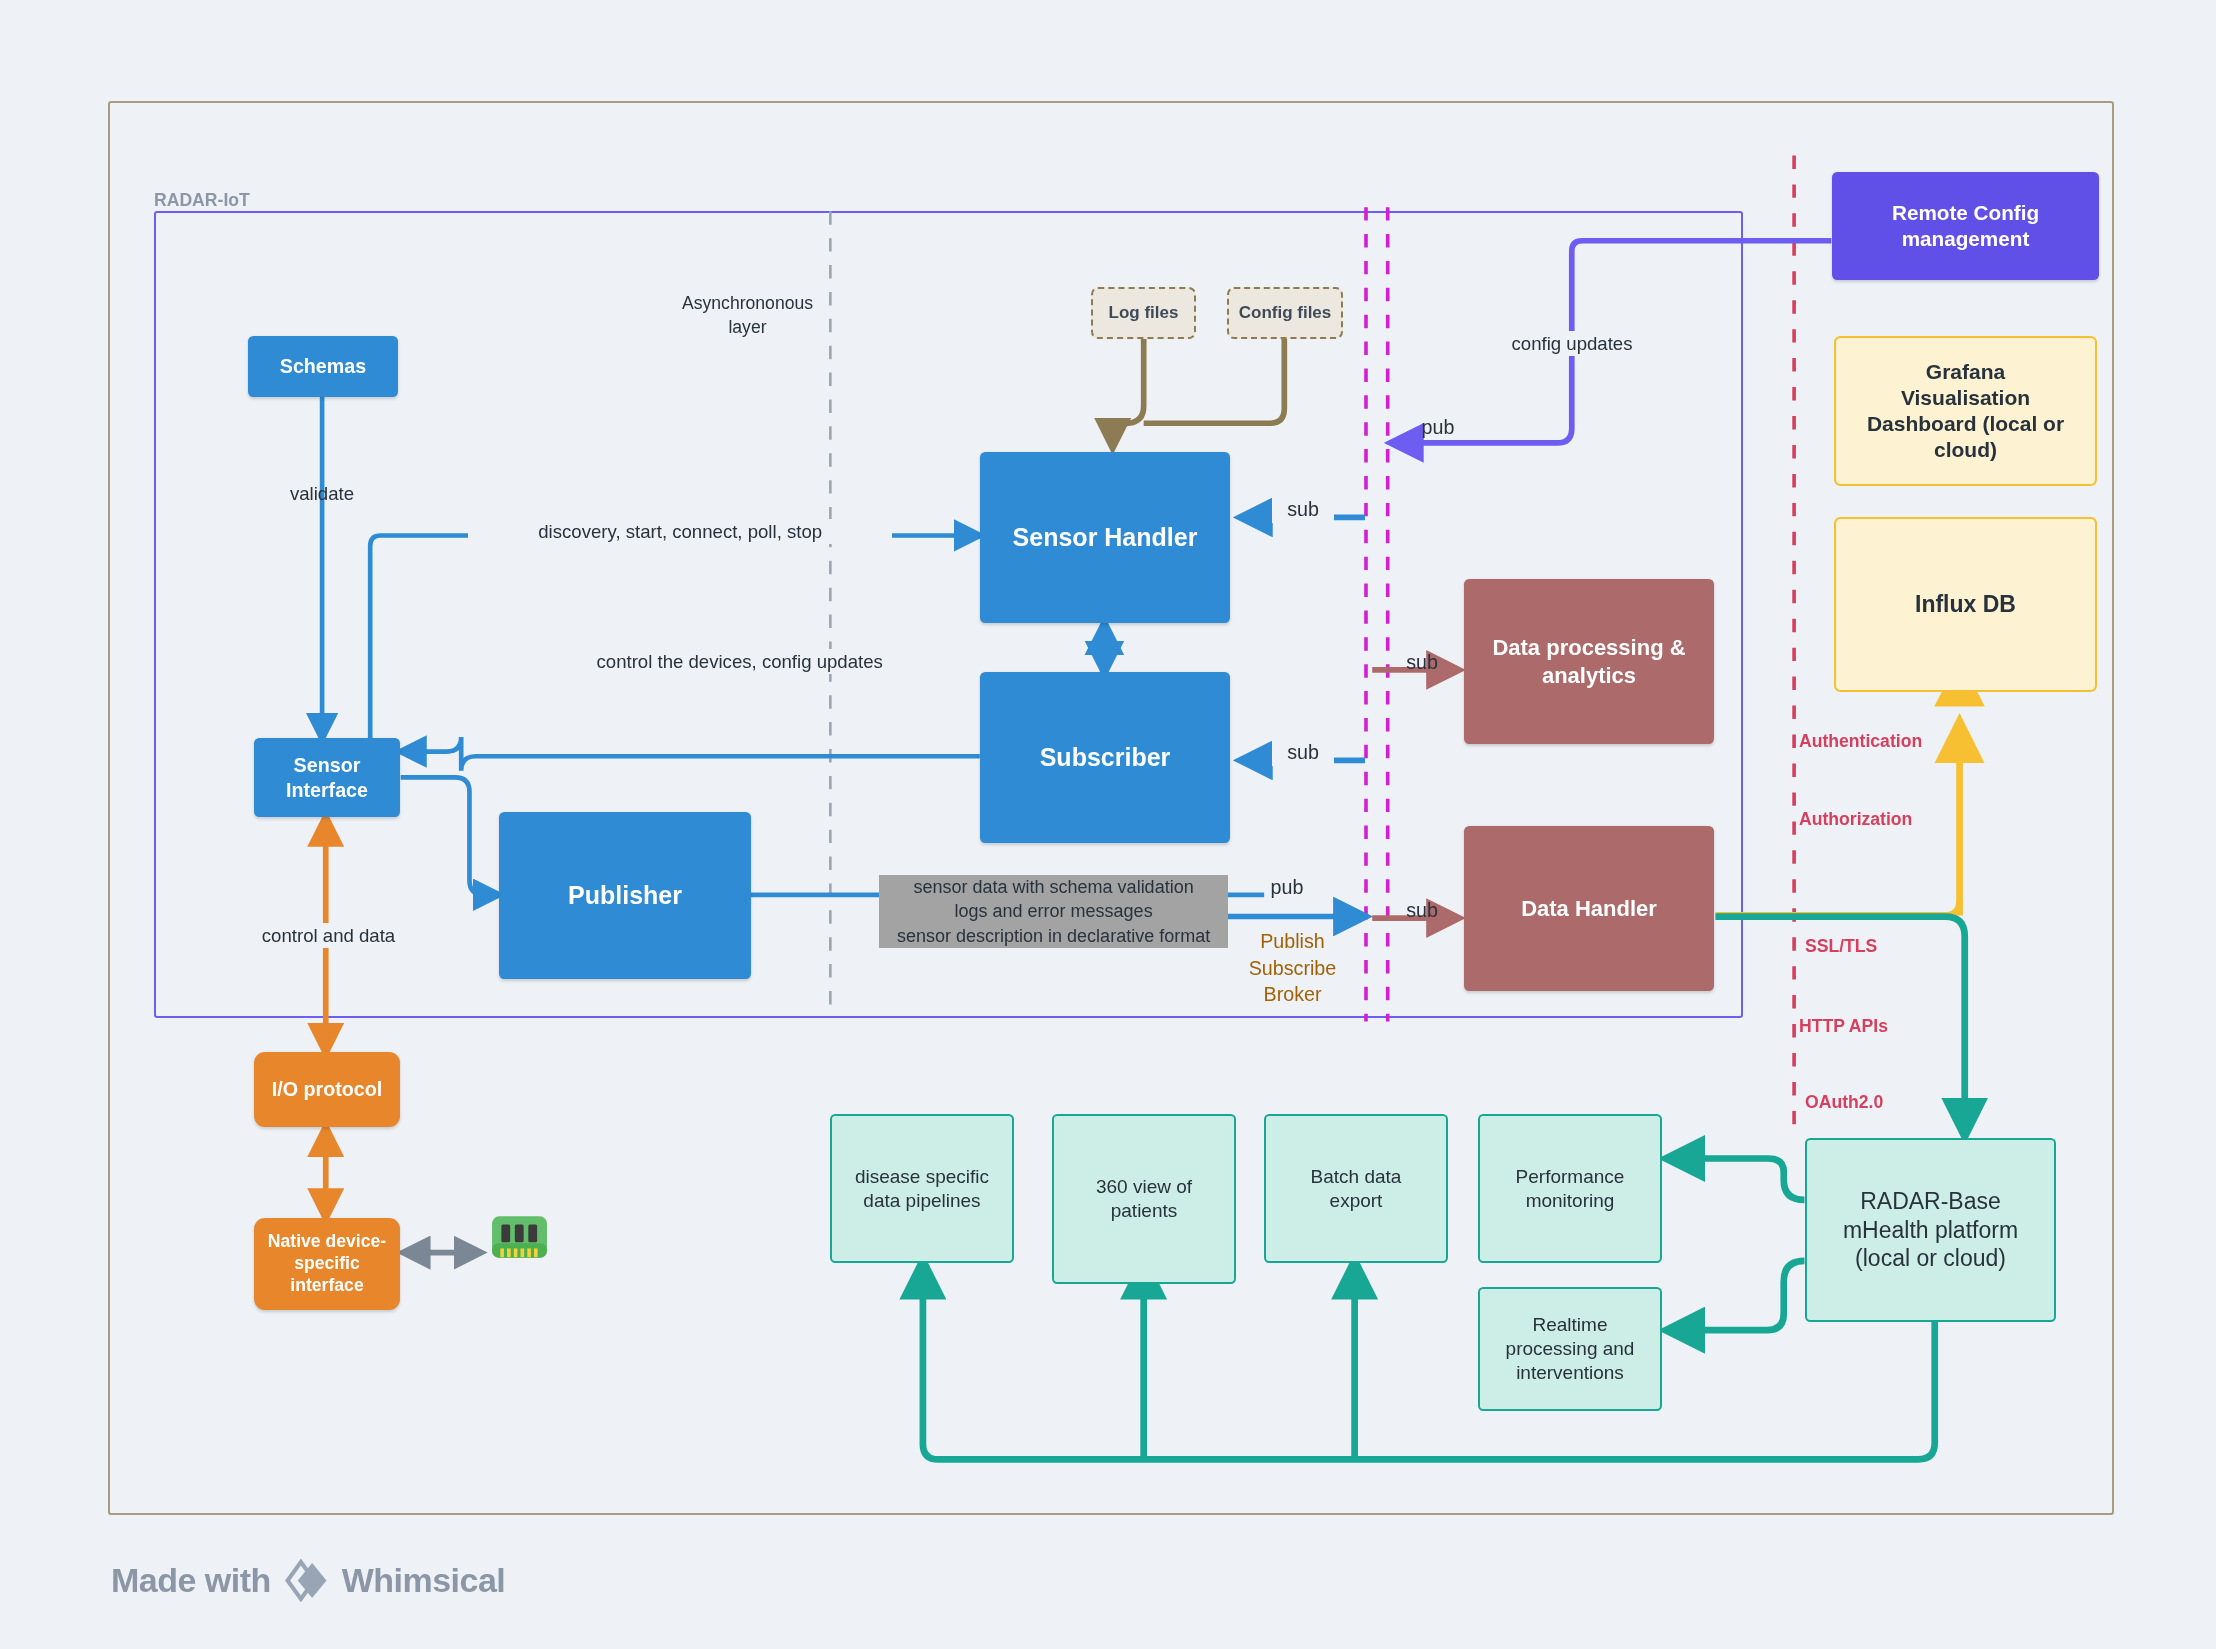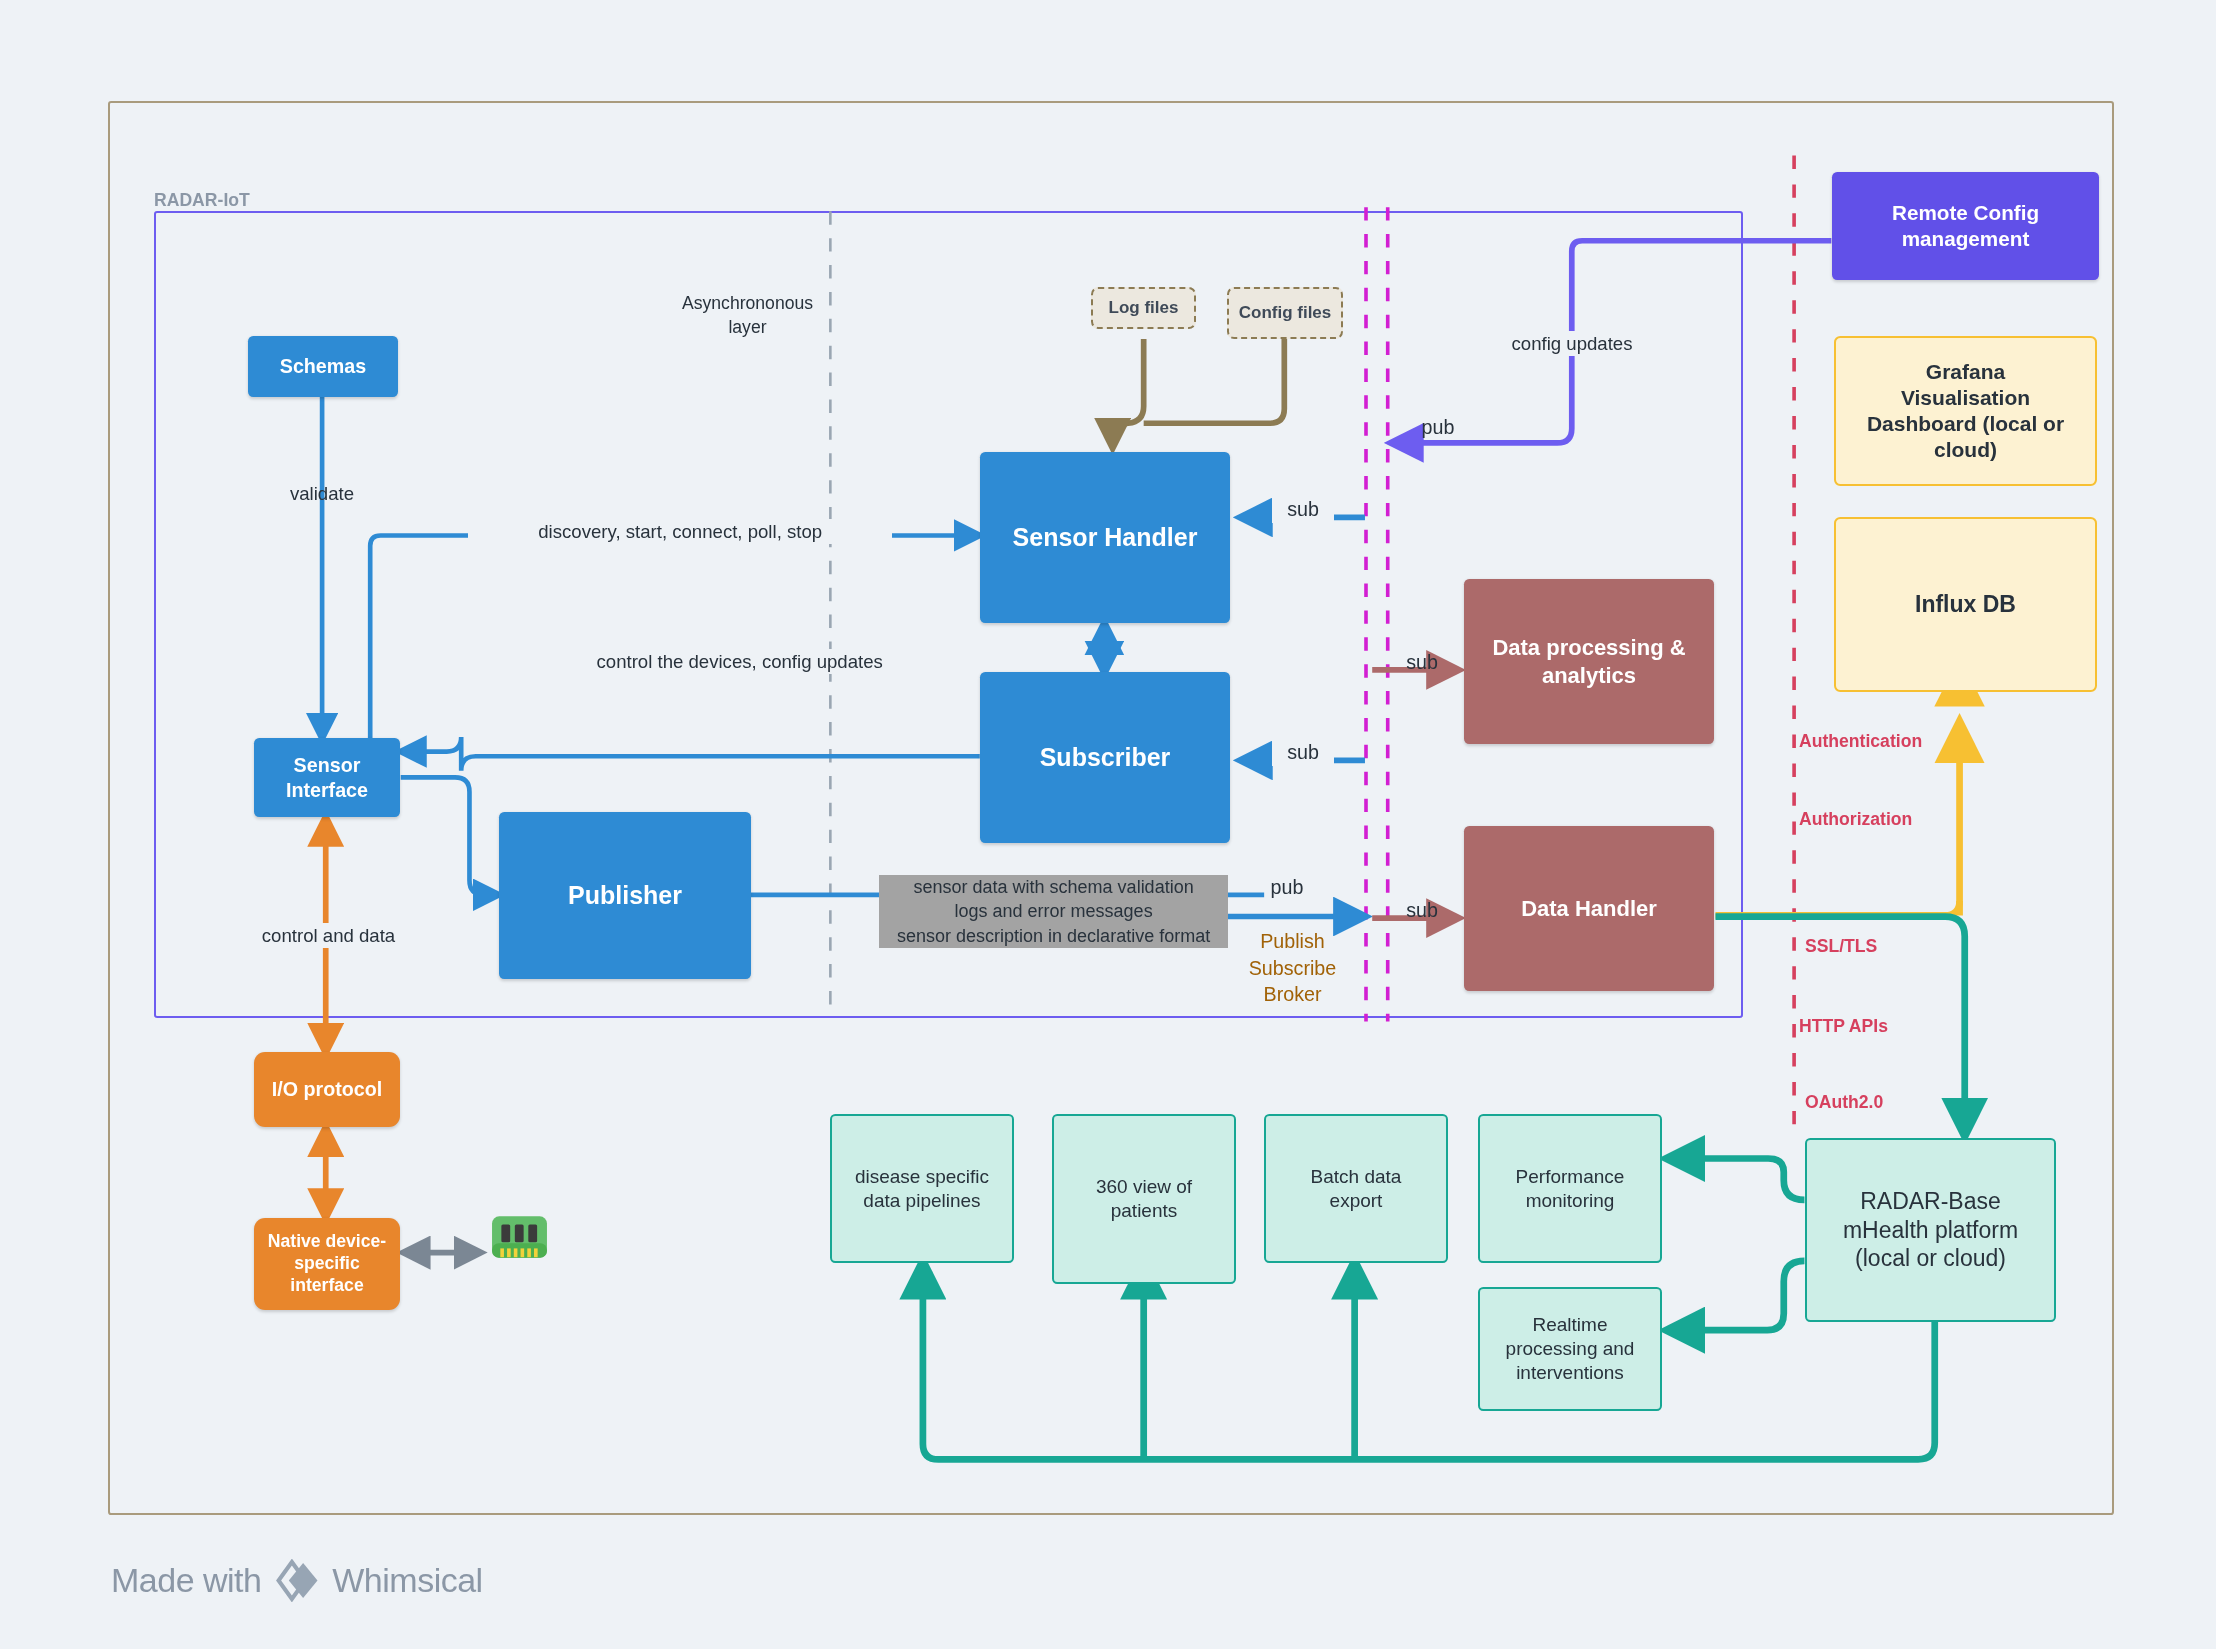--- a/index.html
+++ b/index.html
@@ -35,21 +35,21 @@
   .lbl-grey{color:#8b97a6;font-weight:700;}
 
   
   #outerframe{position:absolute;left:108px;top:101px;width:2006px;height:1414px;
      border:2.6px solid #a99b7d;border-radius:3.1px;box-sizing:border-box;}
   #radariot{position:absolute;left:154px;top:211px;width:1589px;height:807px;
      border:2.6px solid #6d5df0;border-radius:3.1px;box-sizing:border-box;}
 
   
   #footer{position:absolute;left:111px;top:1559px;display:flex;align-items:center;gap:11.4px;}
-  #footer .txt{color:#8b97a6;font-size:34px;font-weight:400;letter-spacing:-0.5px;}
+  #footer .txt{color:#8b97a6;font-size:34px;font-weight:700;letter-spacing:-0.5px;}
   #chip{position:absolute;}
 </style>
 </head>
 <body>
 
 <div id="stage">
 
   <div id="outerframe"></div>
 
   <div id="radariot"></div>
@@ -162,21 +162,21 @@
   </div>
 
   <div class="node blue" style="left:980px;top:452px;width:250px;height:171px;font-size:25px;">
     <span>Sensor Handler</span>
   </div>
 
   <div class="node blue" style="left:980px;top:672px;width:250px;height:171px;font-size:25px;">
     <span>Subscriber</span>
   </div>
 
-  <div class="node dashedfile" style="left:1091px;top:287px;width:105px;height:42px;font-size:17px;">
+  <div class="node dashedfile" style="left:1091px;top:287px;width:105px;height:52px;font-size:17px;">
     <span>Log files</span>
   </div>
 
   <div class="node dashedfile" style="left:1227px;top:287px;width:116px;height:52px;font-size:17px;">
     <span>Config files</span>
   </div>
 
   <div class="node maroon" style="left:1464px;top:579px;width:250px;height:165px;font-size:22px;white-space:pre;">
     <span>Data processing &amp;
 analytics</span>

